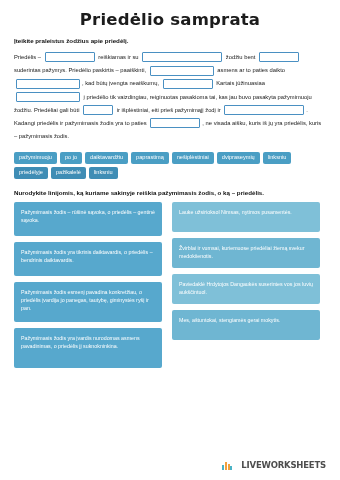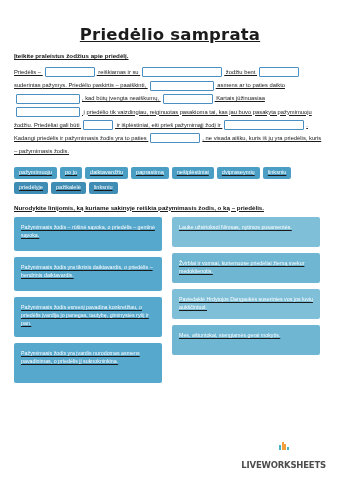--- a/index.html
+++ b/index.html
@@ -13,22 +13,21 @@
     font-family: "Liberation Sans", sans-serif;
     color: #1a1a1a;
     overflow: hidden;
     position: relative;
   }
   .page {
     width: 340px;
     height: 480px;
     position: relative;
     box-sizing: border-box;
-    padding: 15px 14px;
-    text-decoration: underline;
+    padding: 0 14px;
   }
   .title {
     text-align: center;
     font-size: 16.5px;
     font-weight: bold;
     color: #1c1c1c;
     letter-spacing: 0.2px;
     padding-top: 10px;
     padding-bottom: 8px;
     font-family: "DejaVu Sans", sans-serif;
@@ -112,21 +111,20 @@
   .card-right.alt { background: #6fb6d2; }
   .card.tall { min-height: 40px; }
 
   .footer {
     position: absolute;
     right: 14px;
     bottom: 10px;
     display: flex;
     align-items: center;
     gap: 10px;
-    flex-direction: column;
   }
   .lw-mark {
     width: 9px;
     height: 9px;
     display: inline-block;
     position: relative;
   }
   .lw-mark i {
     position: absolute;
     bottom: 0;

